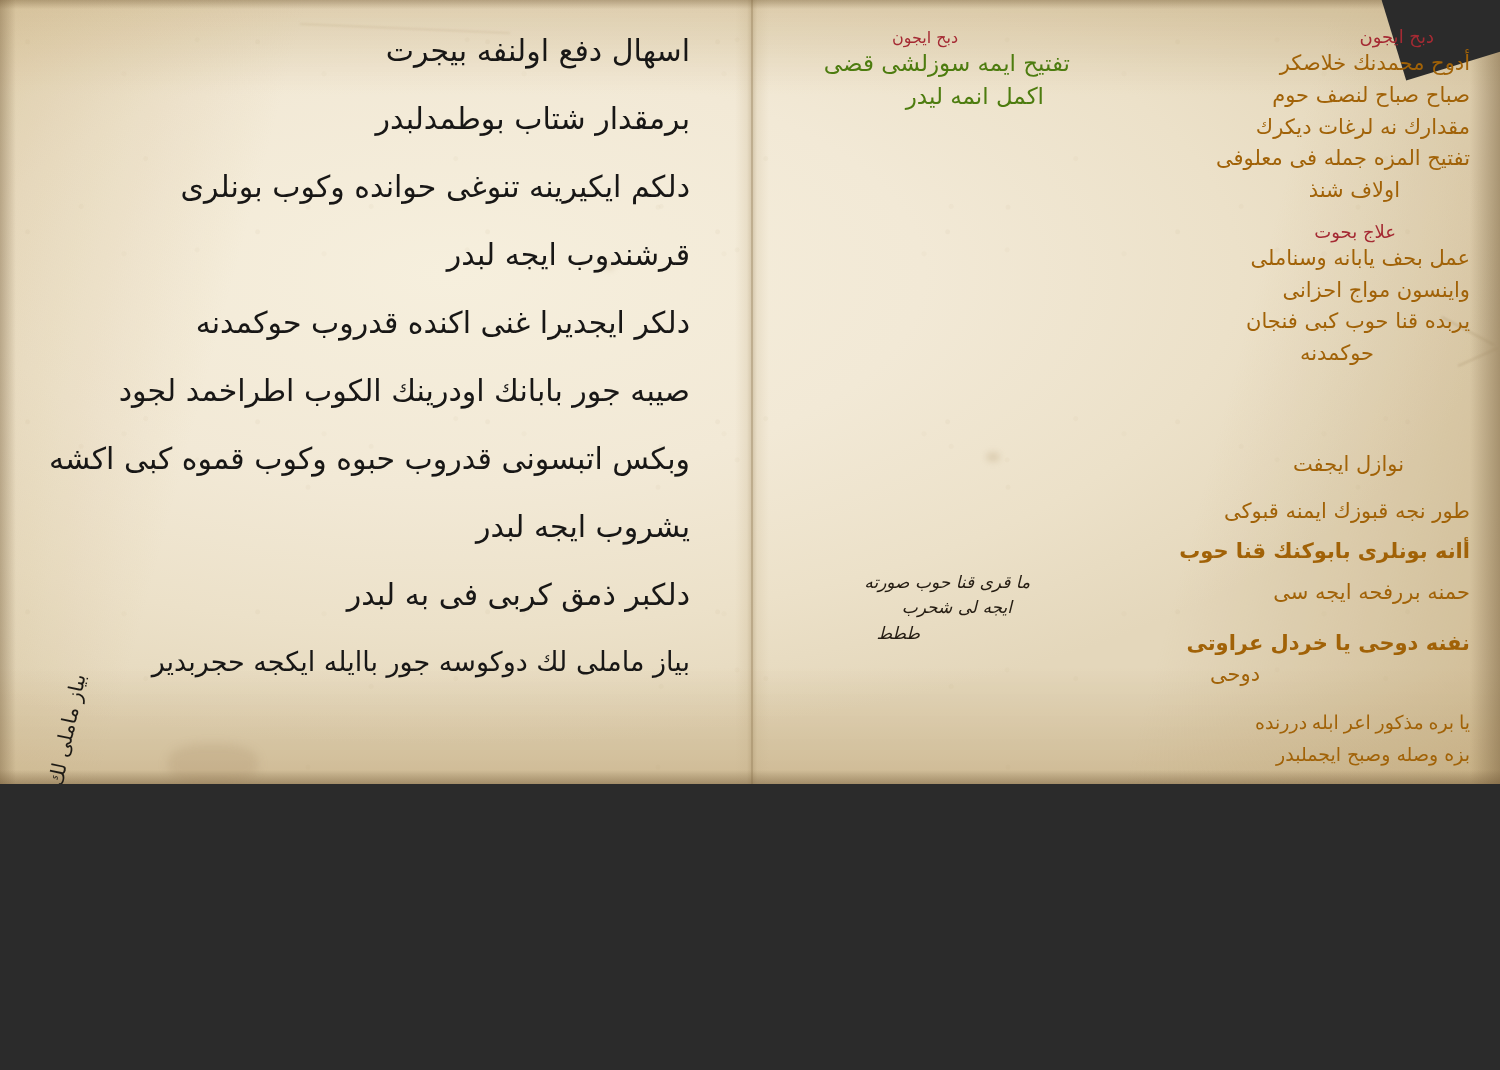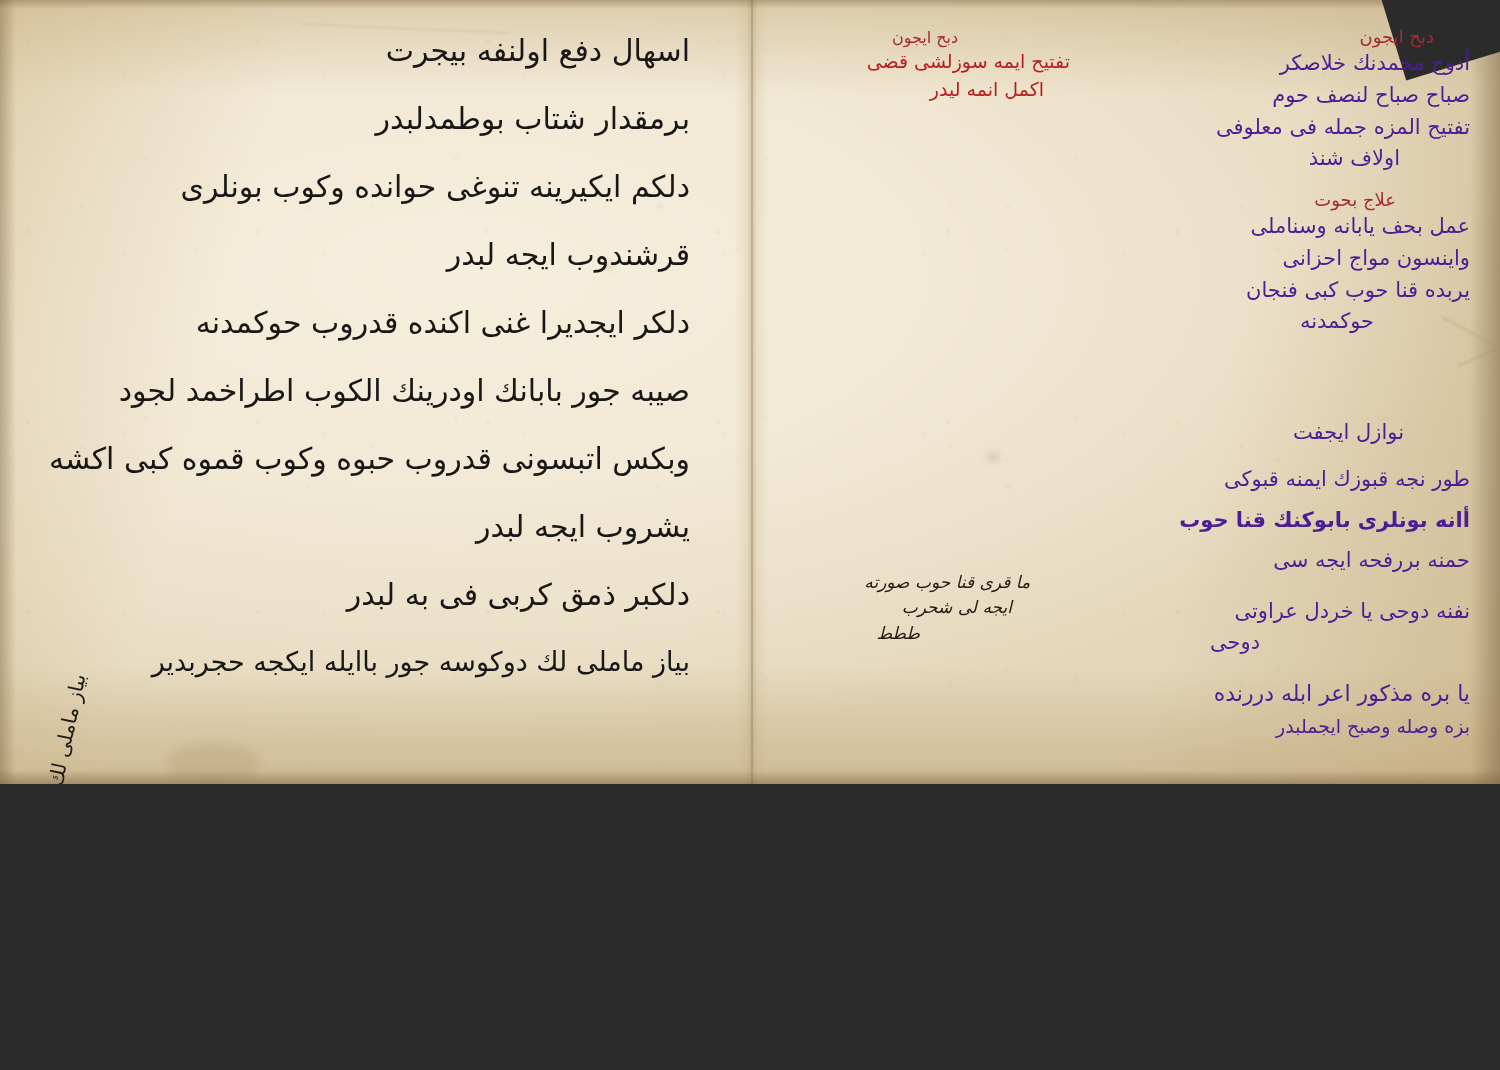--- a/index.html
+++ b/index.html
@@ -112,29 +112,29 @@
     line-height: 1.0;
     letter-spacing: 0.5px;
     margin-bottom: 38px;
     color: #181716;
   }
   
   #right-col .line {
     font-size: 21px;
     line-height: 1.18;
     margin-bottom: 7px;
-    color: #4c1d95;
+    color: #a16207;
   }
   #right-col .heading {
     font-size: 18px;
     color: #a52a33;
     margin-bottom: 4px;
   }
   
-  #mid-top .line { font-size: 19px; line-height: 1.2; margin-bottom: 5px; color: #b91c1c; }
+  #mid-top .line { font-size: 23px; line-height: 1.2; margin-bottom: 5px; color: #4d7c0f; }
   #mid-note .line { font-size: 17px; line-height: 1.25; margin-bottom: 4px; color: #241c12; }
   #mid-top .heading { font-size: 16px; color: #a52a33; margin-bottom: 3px; }
   
   #side-note {
     position: absolute;
     left: -42px;
     top: 760px;
     width: 200px;
     transform: rotate(-78deg);
     transform-origin: 50% 50%;
@@ -212,37 +212,38 @@
     <div class="line" style="padding-right:18px;">ايجه لى شحرب</div>
     <div class="line" style="padding-right:110px; letter-spacing:3px;">ططط</div>
   </div>
 
   <div id="right-col" class="block" style="top:26px; left:1080px; width:390px;">
 
     <div>
       <div class="heading" style="padding-right:36px;">دبح ايجون</div>
       <div class="line">أدوح محمدنك خلاصكر</div>
       <div class="line">صباح صباح لنصف حوم</div>
+      <div class="line">مقدارك نه لرغات ديكرك</div>
       <div class="line">تفتيح المزه جمله فى معلوفى</div>
       <div class="line" style="padding-right:70px;">اولاف شنذ</div>
     </div>
 
     <div style="margin-top:18px;">
       <div class="heading" style="padding-right:74px;">علاج بحوت</div>
       <div class="line">عمل بحف يابانه وسناملى</div>
       <div class="line">واينسون مواج احزانى</div>
       <div class="line">يربده قنا حوب كبى فنجان</div>
       <div class="line" style="padding-right:96px;">حوكمدنه</div>
     </div>
 
     <div style="margin-top:86px;">
       <div class="line" style="padding-right:66px; margin-bottom:22px;">نوازل ايجفت</div>
       <div class="line" style="margin-bottom:16px;">طور نجه قبوزك  ايمنه قبوكى</div>
       <div class="line" style="margin-bottom:16px;font-weight:bold;">أانه بونلرى بابوكنك قنا حوب</div>
       <div class="line" style="margin-bottom:26px;">حمنه بررفحه ايجه سى</div>
-      <div class="line" style="margin-bottom:6px;">نفنه دوحى يا خردل عراوتى</div>
+      <div class="line" style="margin-bottom:6px;font-weight:bold;">نفنه دوحى يا خردل عراوتى</div>
       <div class="line" style="padding-right:210px; margin-bottom:26px;">دوحى</div>
-      <div class="line" style="font-size:22px; margin-bottom:8px;">يا بره مذكور اعر ابله دررنده</div>
+      <div class="line" style="font-size:19px; margin-bottom:8px;font-family:Liberation Serif, serif;">يا بره مذكور اعر ابله دررنده</div>
       <div class="line" style="font-size:19px;">بزه وصله وصبح ايجملبدر</div>
     </div>
   </div>
 
 </div>
 
 </body></html>

